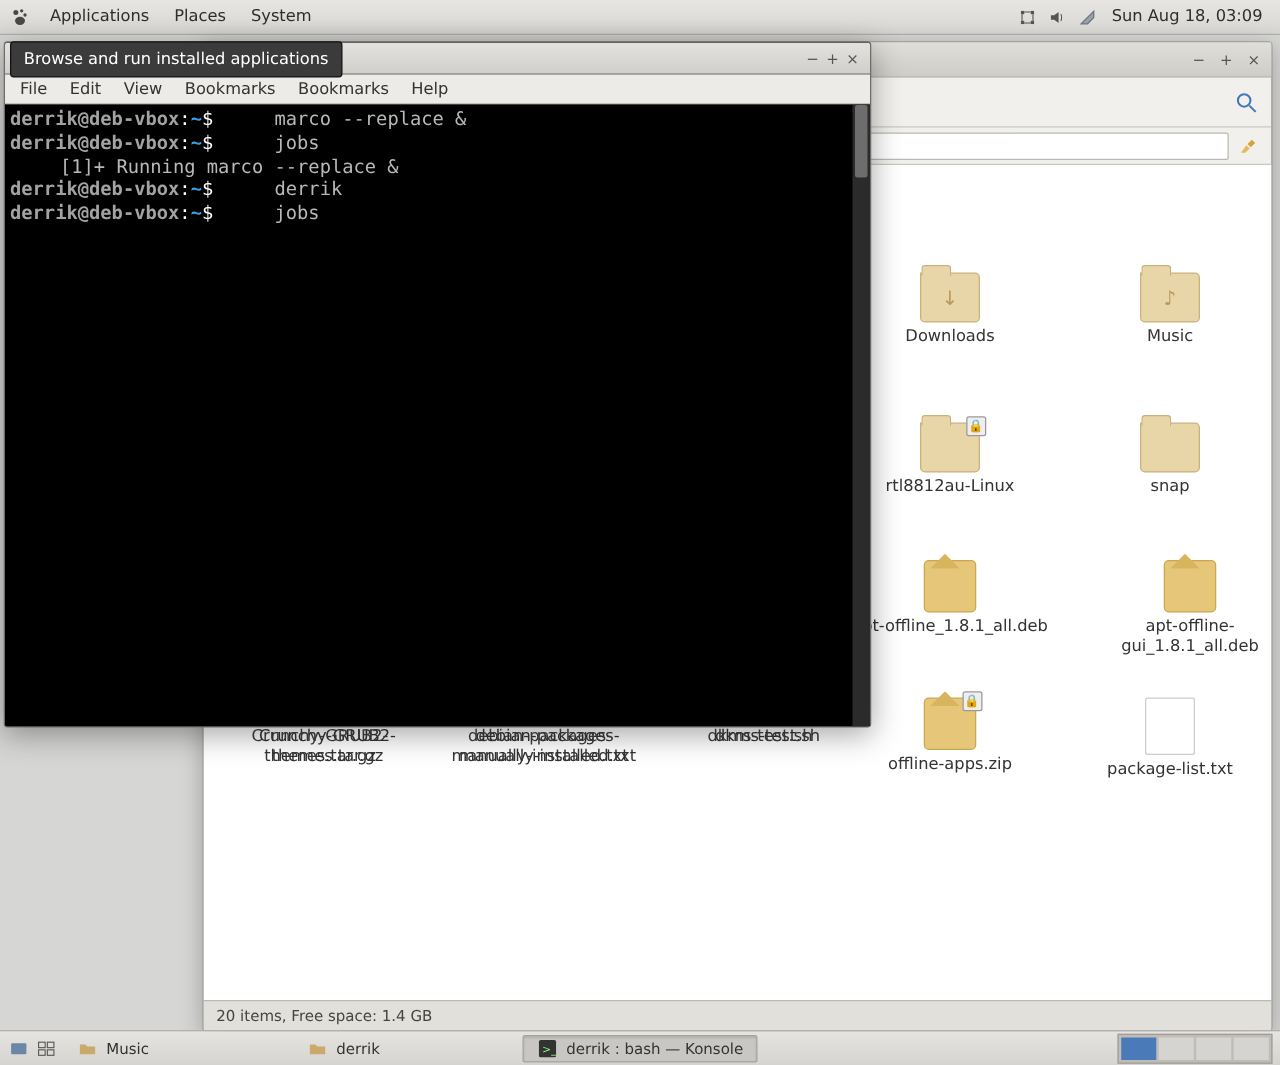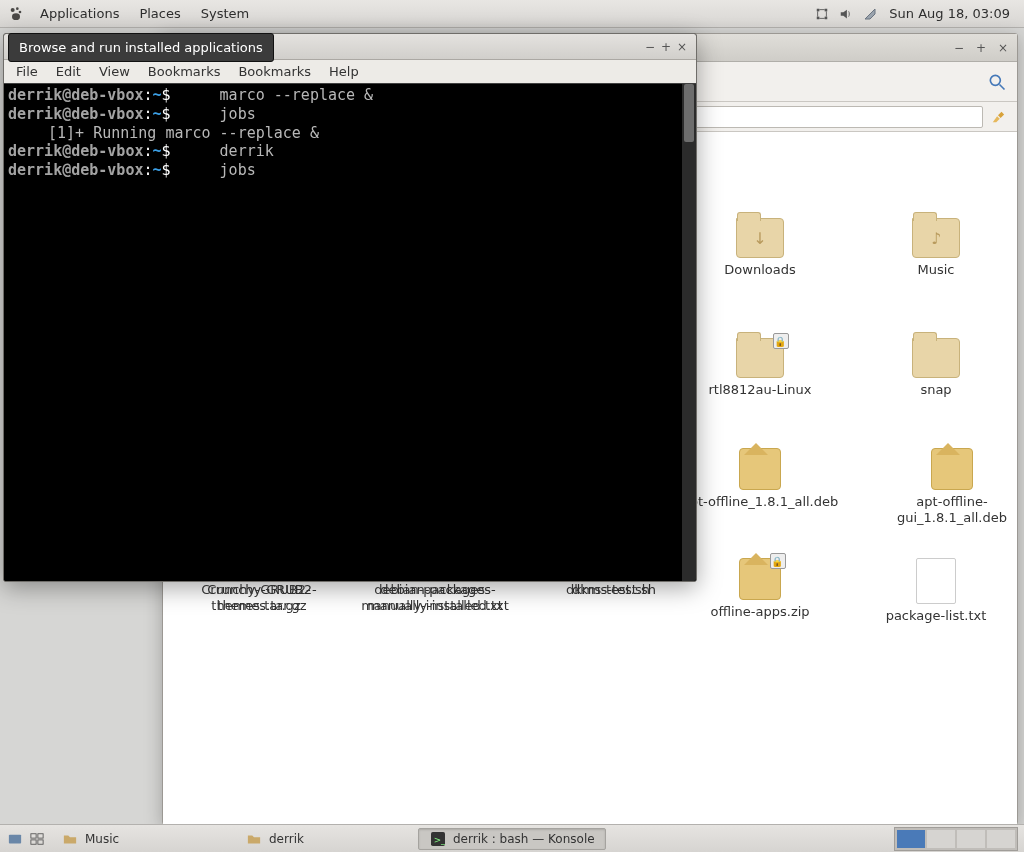--- a/index.html
+++ b/index.html
@@ -338,20 +338,21 @@
           <div class="file-label">Crunchy-GRUB2-themes.tar.gz</div>
         </div>
         <div class="file-item" style="left: 190px; top: 450px;">
           <div class="file-label">debian-packages-manually-installed.txt</div>
         </div>
         <div class="file-item" style="left: 366px; top: 450px;">
           <div class="file-label">dkms-test.sh</div>
         </div>
       </div>
   </div>
+  <div class="fm-status">20 items, Free space: 1.4 GB</div>
 </div>
 
 <div class="term-window">
   <div class="term-titlebar">
     <div class="term-title">
       <span class="term-title-icon">&gt;_</span>
       <span style="visibility:hidden">: bash — Konsole</span>
       <span>: bash — Konsole</span>
     </div>
     <div class="win-btn">−</div>

